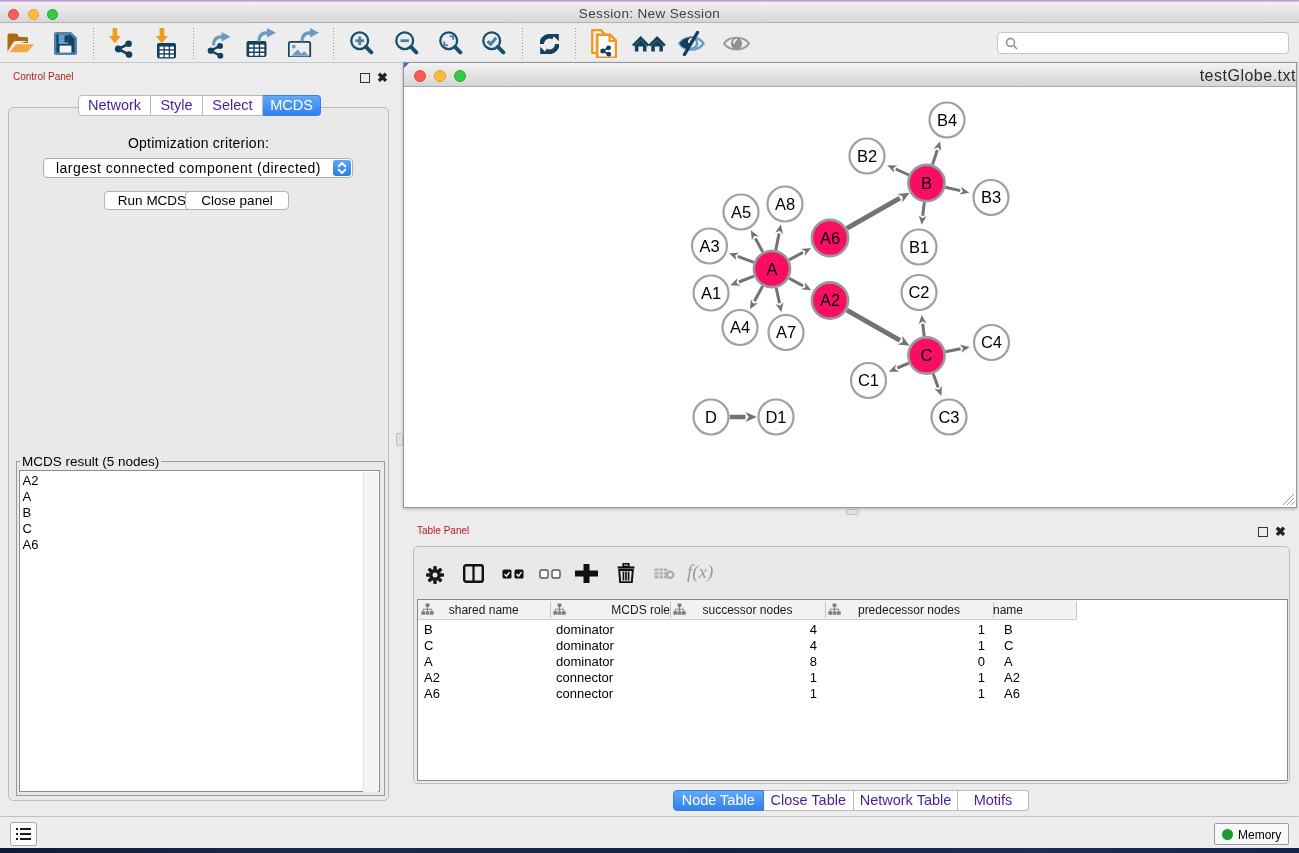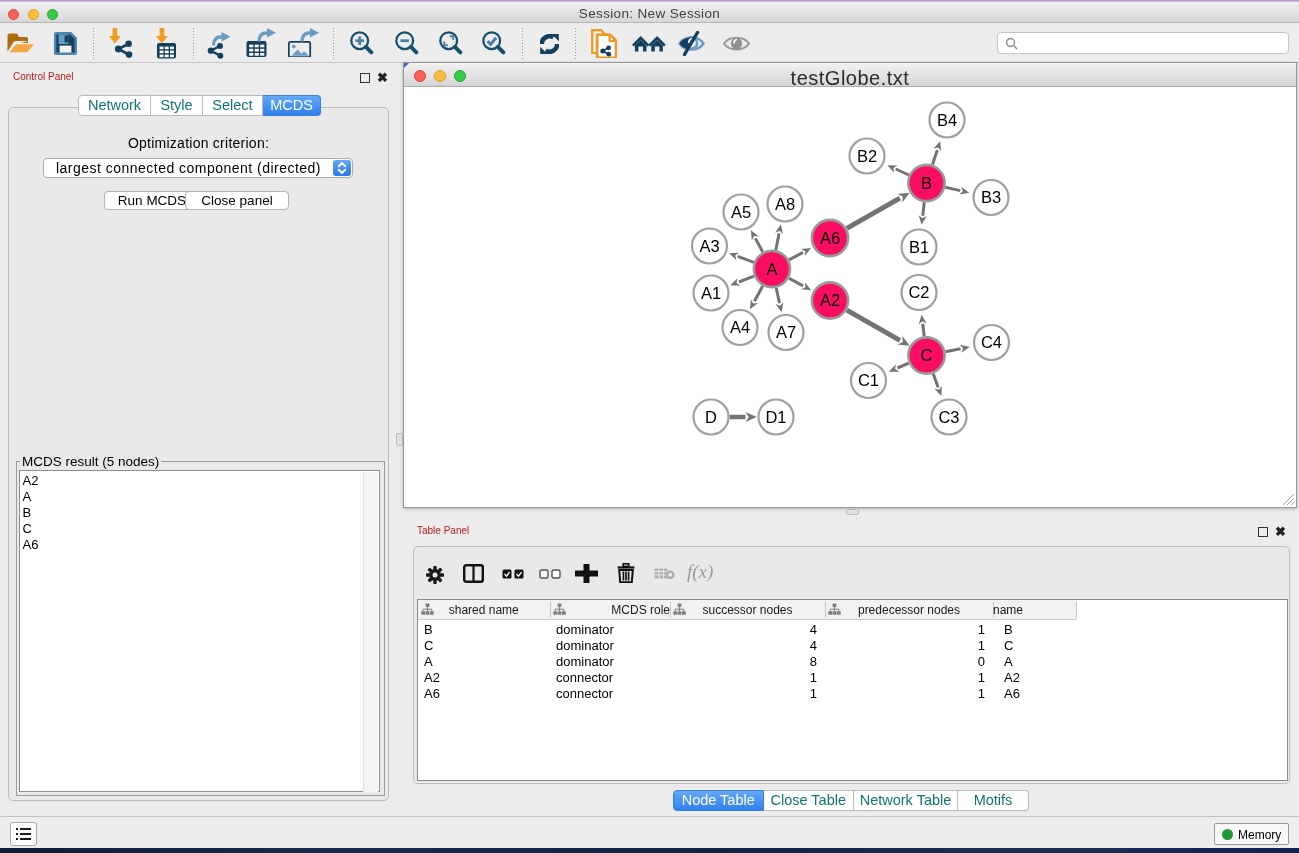--- a/index.html
+++ b/index.html
@@ -15,40 +15,40 @@
 
 #toolbar{left:0;top:24px;width:1299px;height:39px;background:#ededed;border-bottom:1px solid #c8c8c8}
 .tsep{position:absolute;top:4px;width:1px;height:31px;background-image:repeating-linear-gradient(180deg,#999 0,#999 1px,transparent 1px,transparent 3px)}
 .ticon{position:absolute;top:5px}
 #search{position:absolute;left:997px;top:8px;width:292px;height:22px;background:#fff;border:1px solid #c6c6c6;border-radius:4px}
 
 .paneltitle{font-size:10px;color:#b91c1c}
 .floatbtn{position:absolute;width:10px;height:10px;border:1.6px solid #333}
 .closex{position:absolute;font-size:13px;font-weight:bold;color:#222}
 .tabrow{position:absolute;display:flex;z-index:5}
-.tab{height:21px;background:#fff;border:1px solid #b9b9b9;border-left:none;font-size:14.5px;color:#0f766e;text-align:center;line-height:19.5px}
+.tab{height:21px;background:#fff;border:1px solid #b9b9b9;border-left:none;font-size:14.5px;color:#4c1d95;text-align:center;line-height:19.5px}
 .tab.first{border-left:1px solid #b9b9b9;border-radius:4px 0 0 4px}
 .tab.last{border-radius:0 4px 4px 0}
 .tab.sel{background:linear-gradient(180deg,#62a9f7,#3080ee);color:#fff;border-color:#3a7fd8}
 #cpanel{left:8px;top:107px;width:381px;height:694px;background:#e9e9e9;border:1px solid #bcbcbc;border-radius:5px}
 #optlabel{left:0;top:135px;width:397px;text-align:center;font-size:14px;letter-spacing:0.25px;color:#000}
 #dropdown{left:43px;top:158px;width:310px;height:20px;background:#fff;border:1px solid #ababab;border-radius:4px}
 #dropdown .txt{position:absolute;left:12px;top:0.5px;font-size:14px;letter-spacing:0.48px;color:#000}
 #dropdown .btn{position:absolute;right:1px;top:1px;width:18px;height:16px;background:linear-gradient(180deg,#5fa7f8,#2b7ae8);border-radius:3px}
 .pbtn{position:absolute;height:19px;background:#fff;border:1px solid #b2b2b2;border-radius:4px;font-size:13.5px;color:#000;text-align:center;line-height:17px}
 
 #fldset{left:16px;top:461px;width:369px;height:335px;border:1px solid #9b9b9b}
 #fldlegend{left:20px;top:454px;background:#e9e9e9;padding:0 2px;font-size:13.5px;color:#000}
 #listbox{left:19px;top:470px;width:361px;height:322px;background:#fff;border:1px solid #8c8c8c}
 #listbox .item{position:absolute;left:2.5px;font-size:13px;color:#000}
 #sbtrack{position:absolute;right:1px;top:1px;width:15px;height:320px;background:#f4f4f4;border-left:1px solid #e2e2e2}
 
 #netwin{left:403px;top:62px;width:894px;height:446px;background:#fff;border:1px solid #979797;box-shadow:0 1px 3px rgba(0,0,0,0.25)}
 #nettitle{position:absolute;left:0;top:0;width:100%;height:24px;background:linear-gradient(180deg,#f2f2f2,#d5d5d5);border-bottom:1px solid #ababab}
-#nettitle .title{position:absolute;left:0;right:0;top:4px;text-align:center;font-size:20px;letter-spacing:0.5px;color:#2b2b2b}
+#nettitle .title{position:absolute;left:0;right:0;top:4px;text-align:right;font-size:16px;letter-spacing:0.5px;color:#2b2b2b}
 
 #tblbox{left:413px;top:546px;width:877px;height:238px;background:#e9e9e9;border:1px solid #bdbdbd;border-radius:5px}
 #tview{left:417px;top:599px;width:871px;height:182px;background:#fff;border:1px solid #8a8a8a}
 #thead{position:absolute;left:0;top:0;width:659px;height:20px;background:#f2f2f2;border-bottom:1px solid #ccc}
 .hsep{position:absolute;top:2px;width:1px;height:16px;background:#c5c5c5}
 .hlab{position:absolute;top:3px;font-size:12px;color:#1a1a1a}
 .cell{position:absolute;font-size:13px;color:#000}
 
 
 #statusbar{left:0;top:816px;width:1299px;height:32px;background:#ededed;border-top:1px solid #c0c0c0}

